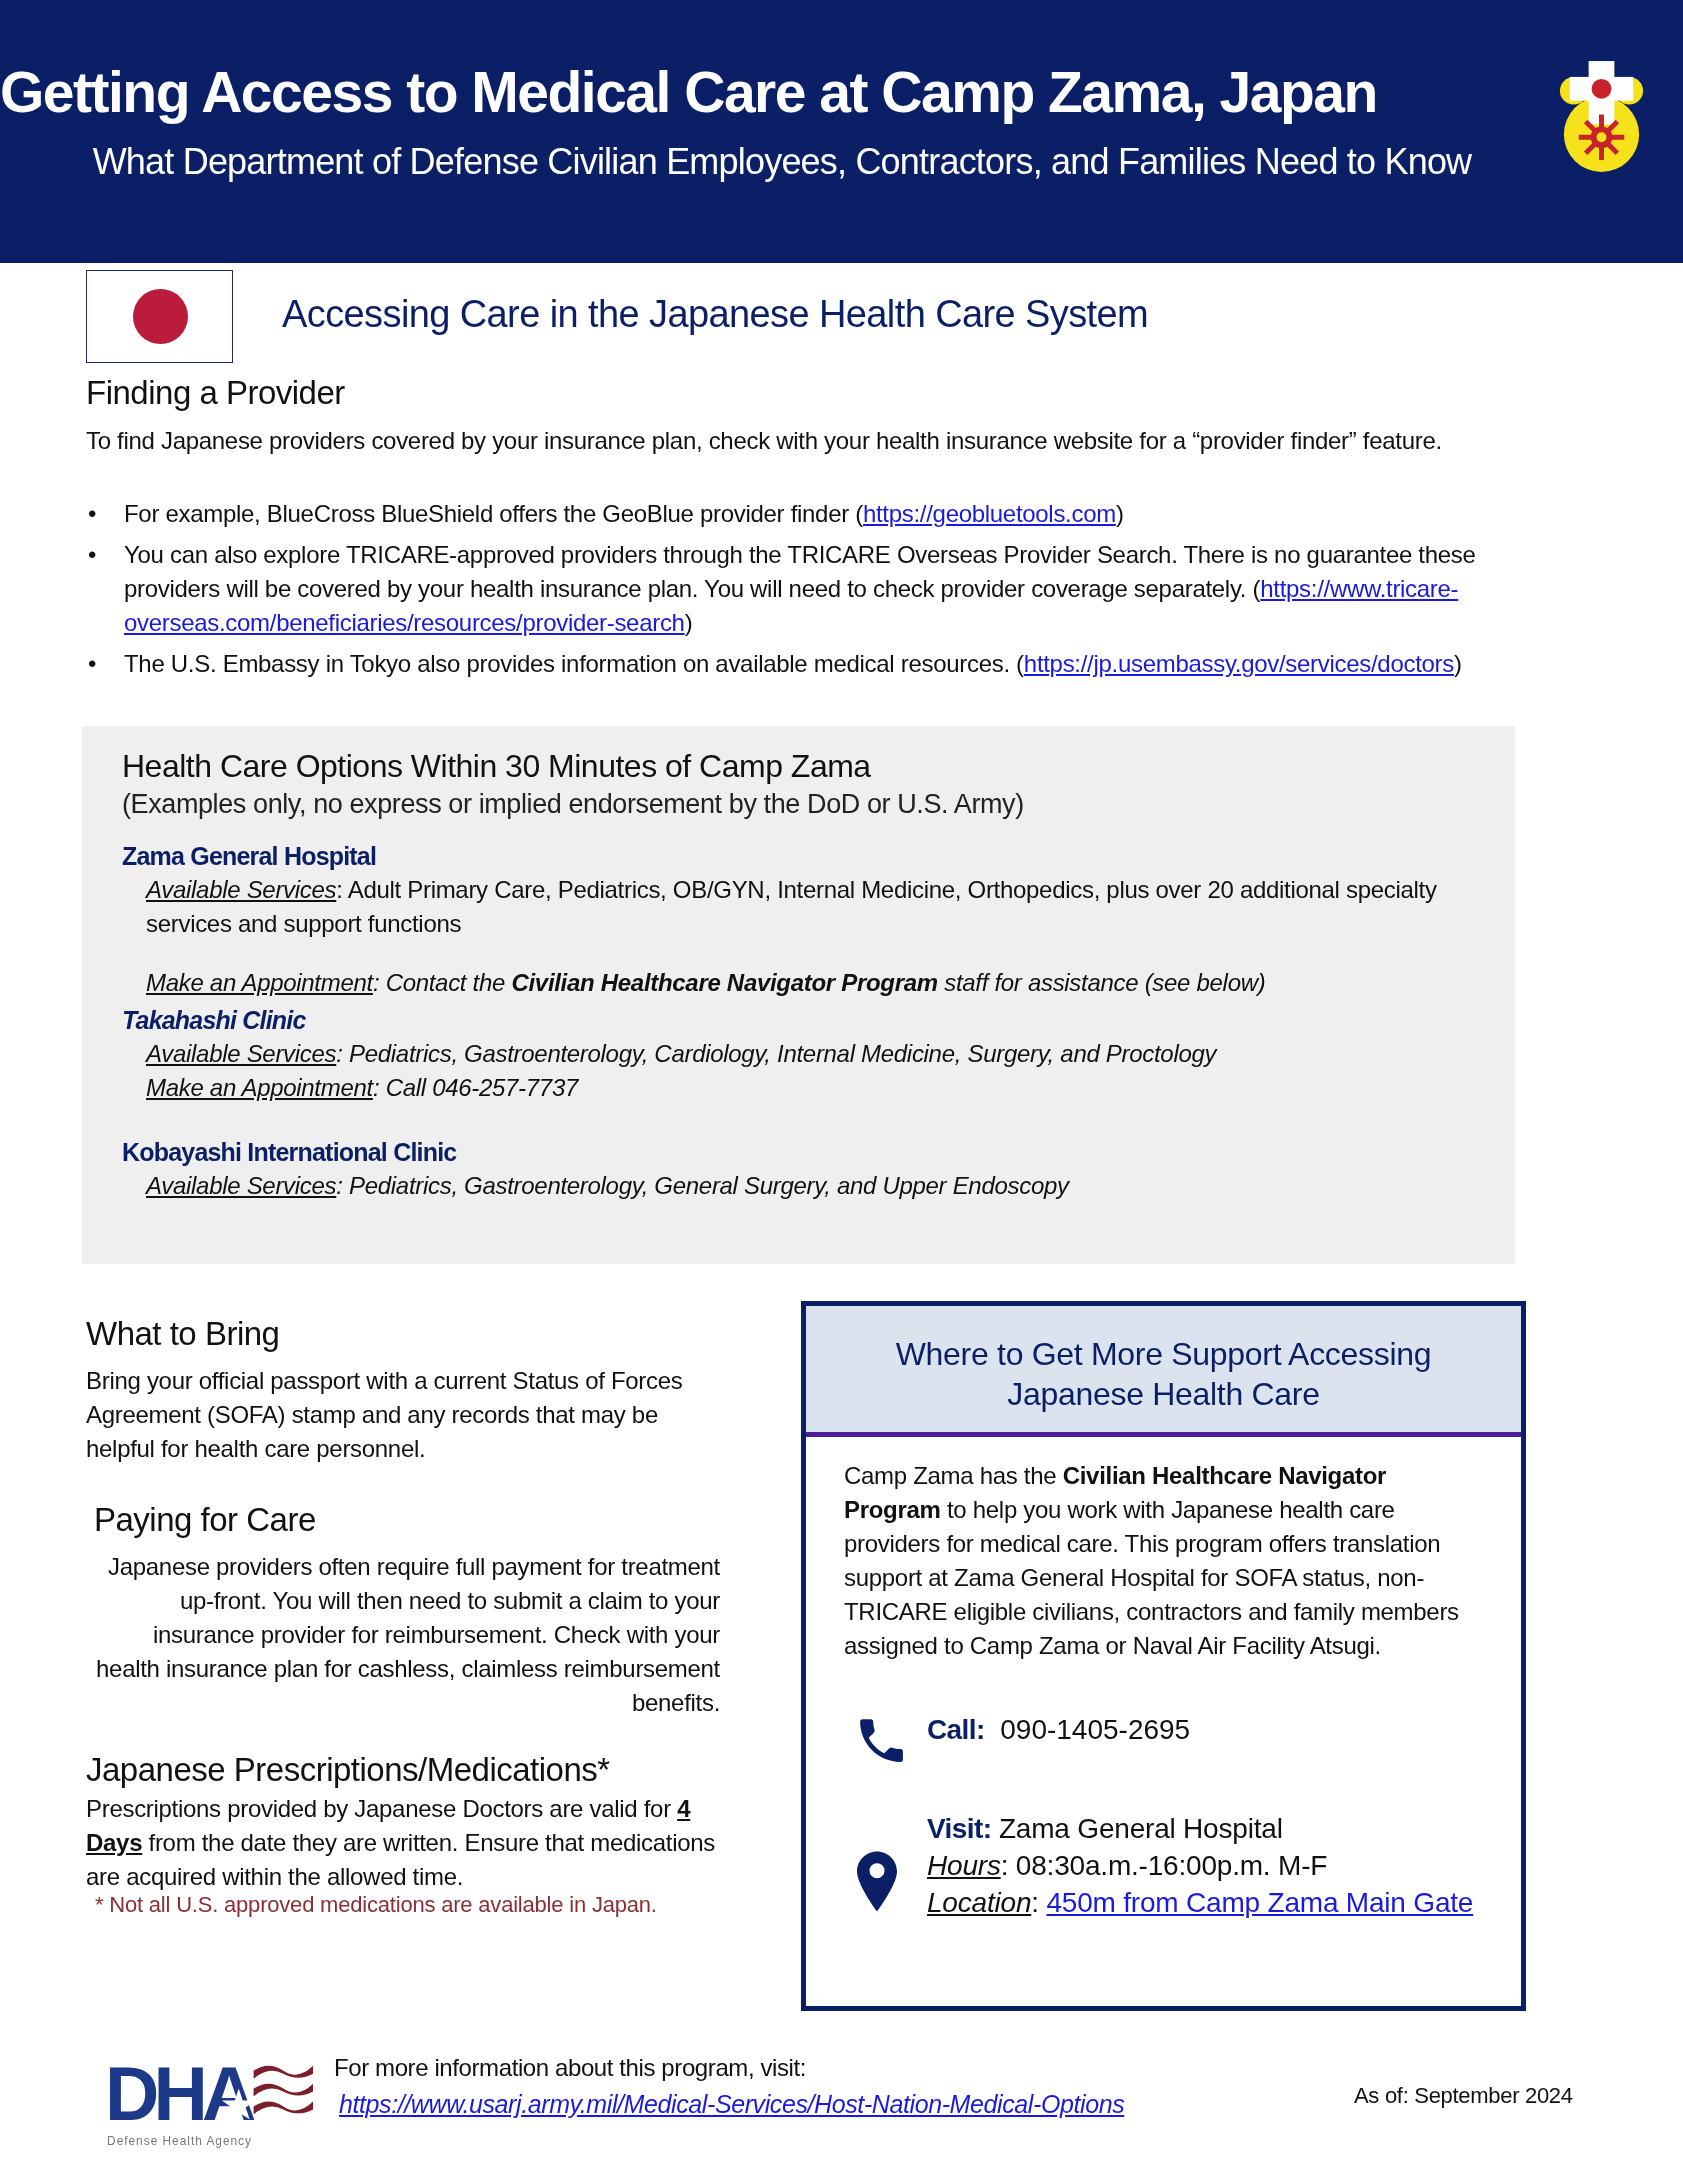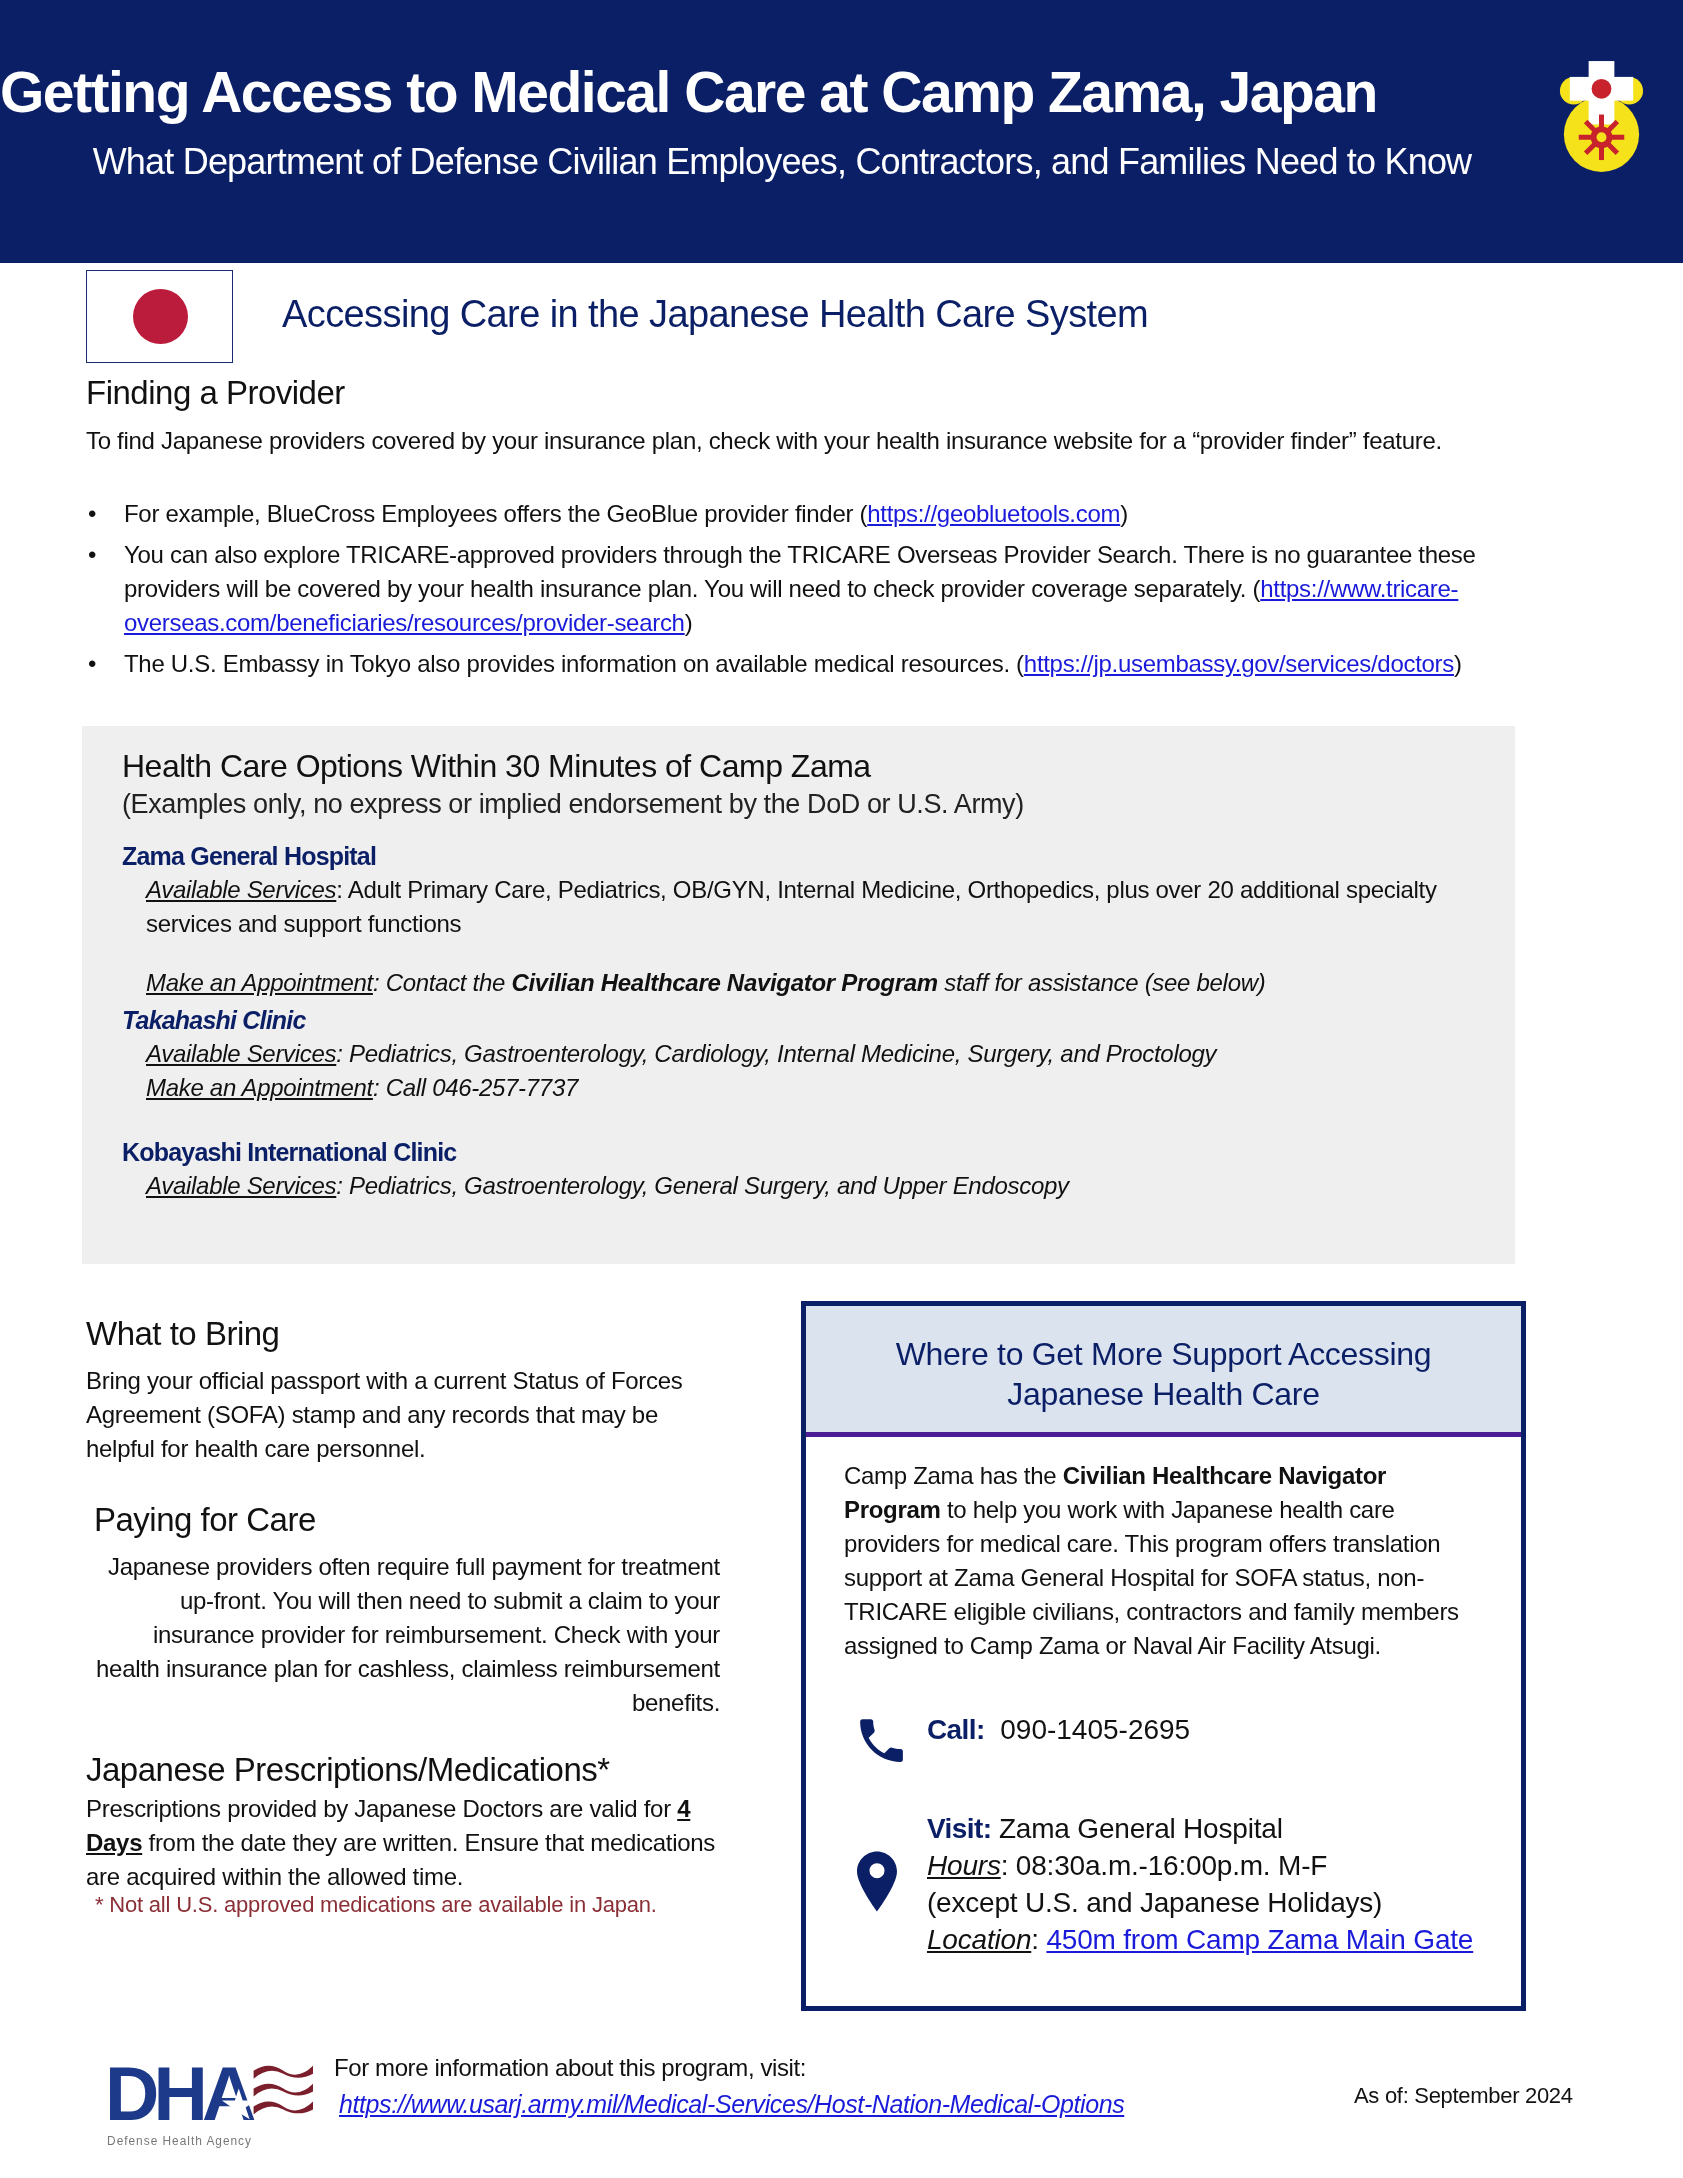--- a/index.html
+++ b/index.html
@@ -78,21 +78,21 @@
 
 <div class="flag">
     <div class="flag-dot"></div>
   </div>
 <div class="section-title">Accessing Care in the Japanese Health Care System</div>
 
 <h2 class="sub" style="left:86px; top:374px;">Finding a Provider</h2>
 <div class="p" style="left:86px; top:424px; width:1445px;">To find Japanese providers covered by your insurance plan, check with your health insurance website for a “provider finder” feature.</div>
 
 <ul class="bullets">
-  <li><span>For example, BlueCross Employees offers the GeoBlue provider finder (</span><a class="lnk">https://geobluetools.com</a><span>)</span></li>
+  <li><span>For example, BlueCross BlueShield offers the GeoBlue provider finder (</span><a class="lnk">https://geobluetools.com</a><span>)</span></li>
   <li><span>You can also explore TRICARE-approved providers through the TRICARE Overseas Provider Search. There is no guarantee these providers will be covered by your health insurance plan. You will need to check provider coverage separately. (</span><a class="lnk">https://www.tricare-overseas.com/beneficiaries/resources/provider-search</a><span>)</span></li>
   <li><span>The U.S. Embassy in Tokyo also provides information on available medical resources. (</span><a class="lnk">https://jp.usembassy.gov/services/doctors</a><span>)</span></li>
 </ul>
 
 <div class="grey">
   <div class="grey-title">Health Care Options Within 30 Minutes of Camp Zama</div>
   <div class="grey-note">(Examples only, no express or implied endorsement by the DoD or U.S. Army)</div>
 
   <div class="prov" style="top:113px;">
     <div class="prov-name">Zama General Hospital</div>
@@ -135,21 +135,20 @@
     <path fill="#0b1f66" d="M6.6 10.8c1.4 2.8 3.8 5.1 6.6 6.6l2.2-2.2c.3-.3.7-.4 1-.2 1.1.4 2.3.6 3.6.6.6 0 1 .4 1 1V20c0 .6-.4 1-1 1C10.6 21 3 13.4 3 4c0-.6.4-1 1-1h3.5c.6 0 1 .4 1 1 0 1.3.2 2.5.6 3.6.1.3 0 .7-.2 1l-2.3 2.2z" transform="rotate(0 12 12)"></path>
   </svg>
   <div class="call"><span class="k">Call:</span>&nbsp; <span>090-1405-2695</span></div>
 
   <svg class="ic-pin" viewBox="0 0 24 36">
     <path fill="#0b1f66" d="M12 0C5.4 0 0 5.4 0 12c0 8 12 24 12 24s12-16 12-24C24 5.4 18.6 0 12 0zm0 16a4.5 4.5 0 1 1 0-9 4.5 4.5 0 0 1 0 9z"></path>
   </svg>
   <div class="visit">
     <div><span class="k">Visit:</span> <span>Zama General Hospital</span></div>
     <div><span class="u">Hours</span><span>: 08:30a.m.-16:00p.m. M-F</span></div>
-    <div>(except U.S. and Japanese Holidays)</div>
     <div><span class="u">Location</span>: <a class="lnk">450m from Camp Zama Main Gate</a></div>
   </div>
 </div>
 
 <svg class="dha" viewBox="0 0 220 100">
   <text x="0" y="70" font-family="Liberation Sans, sans-serif" font-size="76" font-weight="bold" fill="#1d3a8a" letter-spacing="-6">DHA</text>
   <polygon points="135,38 139,50 152,50 142,57 146,69 135,62 124,69 128,57 118,50 131,50" fill="#fff"></polygon>
   <path d="M150 20 q15 -10 30 0 t30 -5 v8 q-15 8 -30 0 t-30 5z" fill="#7a1f2b"></path>
   <path d="M150 38 q15 -10 30 0 t30 -5 v8 q-15 8 -30 0 t-30 5z" fill="#7a1f2b"></path>
   <path d="M150 56 q15 -10 30 0 t30 -5 v8 q-15 8 -30 0 t-30 5z" fill="#7a1f2b"></path>

